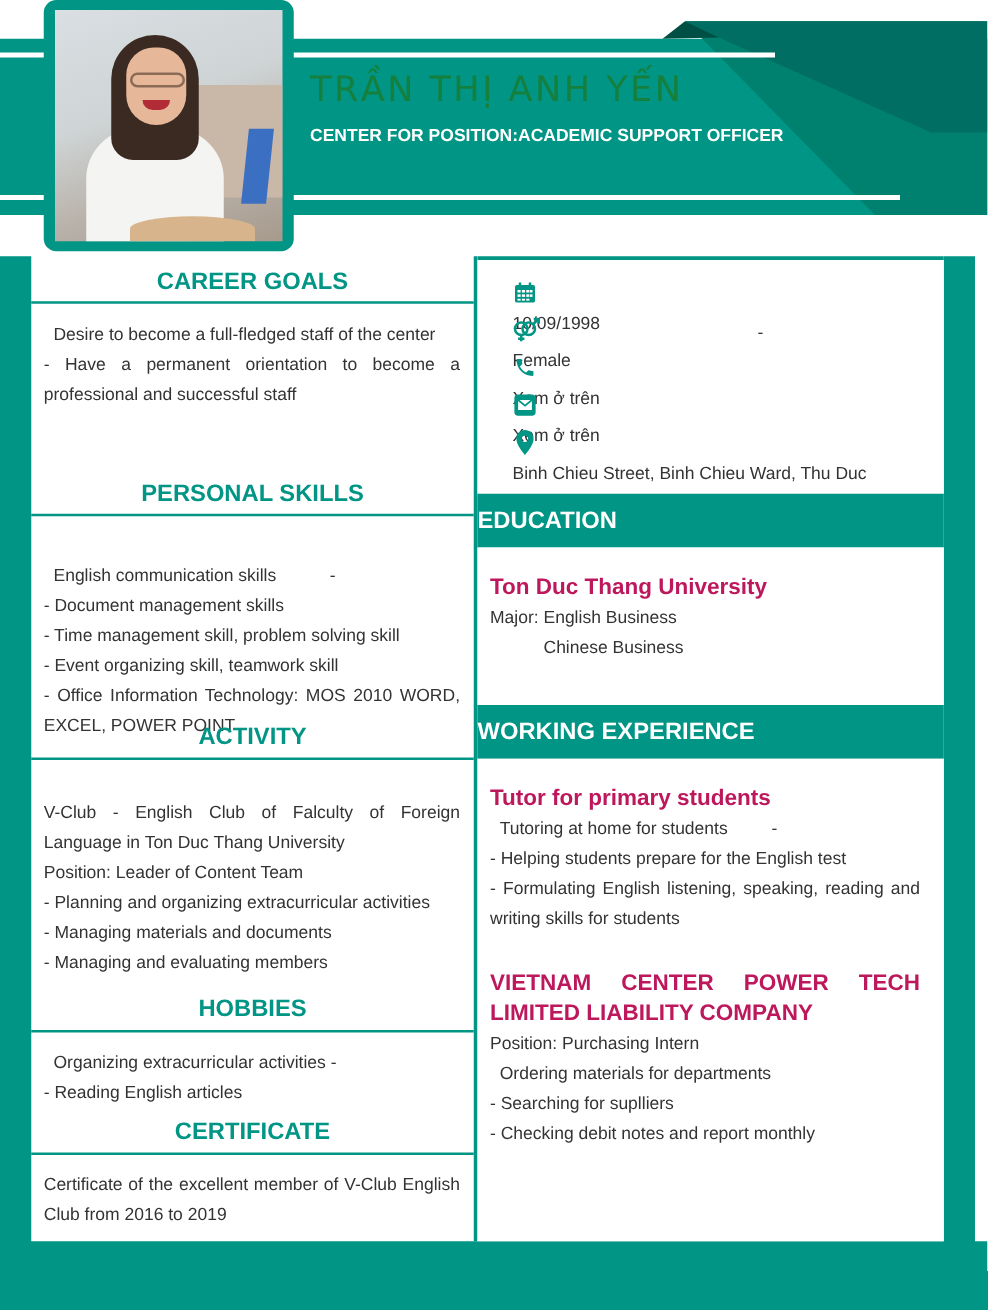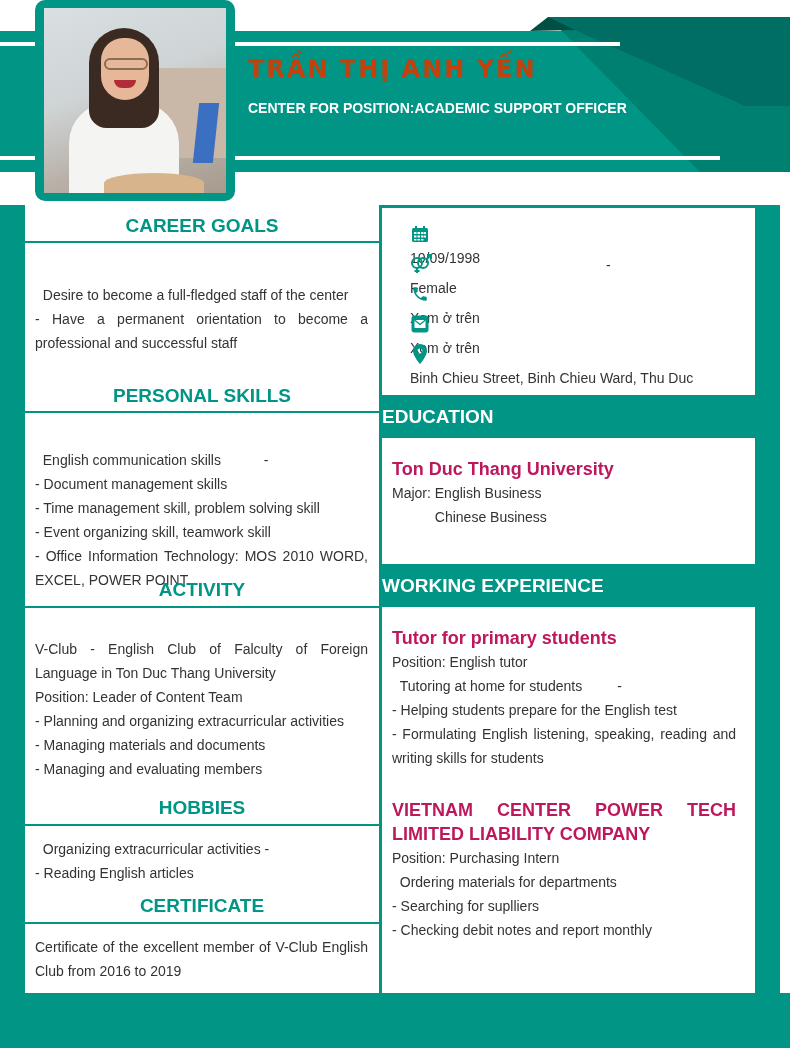--- a/index.html
+++ b/index.html
@@ -16,22 +16,22 @@
            background: linear-gradient(160deg, #d9dfe2 0%, #cfd5d6 40%, #b9b2aa 70%, #a79a8d 100%); }
   .photo .wall { position: absolute; right: 0; top: 60px; width: 70px; height: 90px; background: #c9b7a8; }
   .photo .folder { position: absolute; right: 10px; top: 95px; width: 20px; height: 60px; background: #3b6fc2; transform: skewX(-6deg); }
   .photo .hair { position: absolute; left: 45px; top: 20px; width: 70px; height: 100px; border-radius: 40px 40px 20px 20px; background: #3a2a22; }
   .photo .face { position: absolute; left: 57px; top: 30px; width: 48px; height: 62px; border-radius: 24px 24px 26px 26px; background: #e7b79a; }
   .photo .smile { position: absolute; left: 70px; top: 72px; width: 22px; height: 8px; border-radius: 0 0 11px 11px; background: #b22c37; }
   .photo .glasses { position: absolute; left: 60px; top: 50px; width: 44px; height: 12px; border: 2px solid #8a6b55; border-radius: 6px; }
   .photo .shirt { position: absolute; left: 25px; top: 95px; width: 110px; height: 95px; border-radius: 40px 40px 0 0; background: #f4f4f2; }
   .photo .desk { position: absolute; left: 60px; top: 165px; width: 100px; height: 20px; border-radius: 50% 50% 0 0; background: #d7b48c; }
 
-  .name { position: absolute; left: 248px; top: 55px; color: #c2410c; font-family: "DejaVu Sans", sans-serif; font-weight: bold;
-          font-size: 24px; letter-spacing: 2px; }
+  .name { position: absolute; left: 248px; top: 55px; color: #15803d; font-family: "DejaVu Sans", sans-serif; font-weight: normal;
+          font-size: 28px; letter-spacing: 2px; }
   .apply { position: absolute; left: 248px; top: 100px; color: #ffffff; font-size: 14px; font-weight: bold; }
 
   
   .left-strip { position: absolute; left: 0; top: 205px; width: 25px; height: 843px; background: #009584; }
   .right-strip { position: absolute; left: 755px; top: 205px; width: 25px; height: 800px; background: #009584; }
   .footer { position: absolute; left: 0; top: 993px; width: 790px; height: 55px; background: #009584; }
   .col-divider { position: absolute; left: 379px; top: 205px; width: 3px; height: 788px; background: #009584; }
 
   
   .lsec-title { position: absolute; left: 25px; width: 354px; text-align: center; color: #009584; font-weight: bold; font-size: 19px; }
@@ -80,21 +80,21 @@
 <div class="name">TRẦN THỊ ANH YẾN</div>
 <div class="apply">CENTER FOR POSITION:ACADEMIC SUPPORT OFFICER</div>
 
 <div class="left-strip"></div>
 <div class="right-strip"></div>
 <div class="footer"></div>
 <div class="col-divider"></div>
 
 <div class="lsec-title" style="top:215px;">CAREER GOALS</div>
 <div class="lsec-rule" style="top:241px;"></div>
-<div class="ltext" style="top:255px;margin-top:28px;">
+<div class="ltext" style="top:255px;">
   <div>  Desire to become a full-fledged staff of the center</div>
   <div>- Have a permanent orientation to become a professional and successful staff</div>
 </div>
 
 <div class="lsec-title" style="top:385px;">PERSONAL SKILLS</div>
 <div class="lsec-rule" style="top:411px;"></div>
 <div class="ltext" style="top:448px;">
   <div>  English communication skills           -</div>
   <div>- Document management skills</div>
   <div>- Time management skill, problem solving skill</div>
@@ -195,21 +195,20 @@
 <div class="rtext" style="top:457px;">
   <div class="title">Ton Duc Thang University</div>
   <div>Major: English Business</div>
   <div>           Chinese Business</div>
 </div>
 
 <div class="rsec-head" style="top:564px; height:43px; line-height:43px;">WORKING EXPERIENCE</div>
 <div class="rbox" style="top:607px; height:386px;"></div>
 <div class="rtext" style="top:626px;">
   <div class="title">Tutor for primary students</div>
-  <div>Position: English tutor</div>
   <div>  Tutoring at home for students         -</div>
   <div>- Helping students prepare for the English test</div>
   <div>- Formulating English listening, speaking, reading and writing skills for students</div>
   <div class="title" style="margin-top:28px; text-align:justify; text-align-last:left;">VIETNAM CENTER POWER TECH LIMITED LIABILITY COMPANY</div>
   <div>Position: Purchasing Intern</div>
   <div>  Ordering materials for departments</div>
   <div>- Searching for suplliers</div>
   <div>- Checking debit notes and report monthly</div>
 </div>
 

